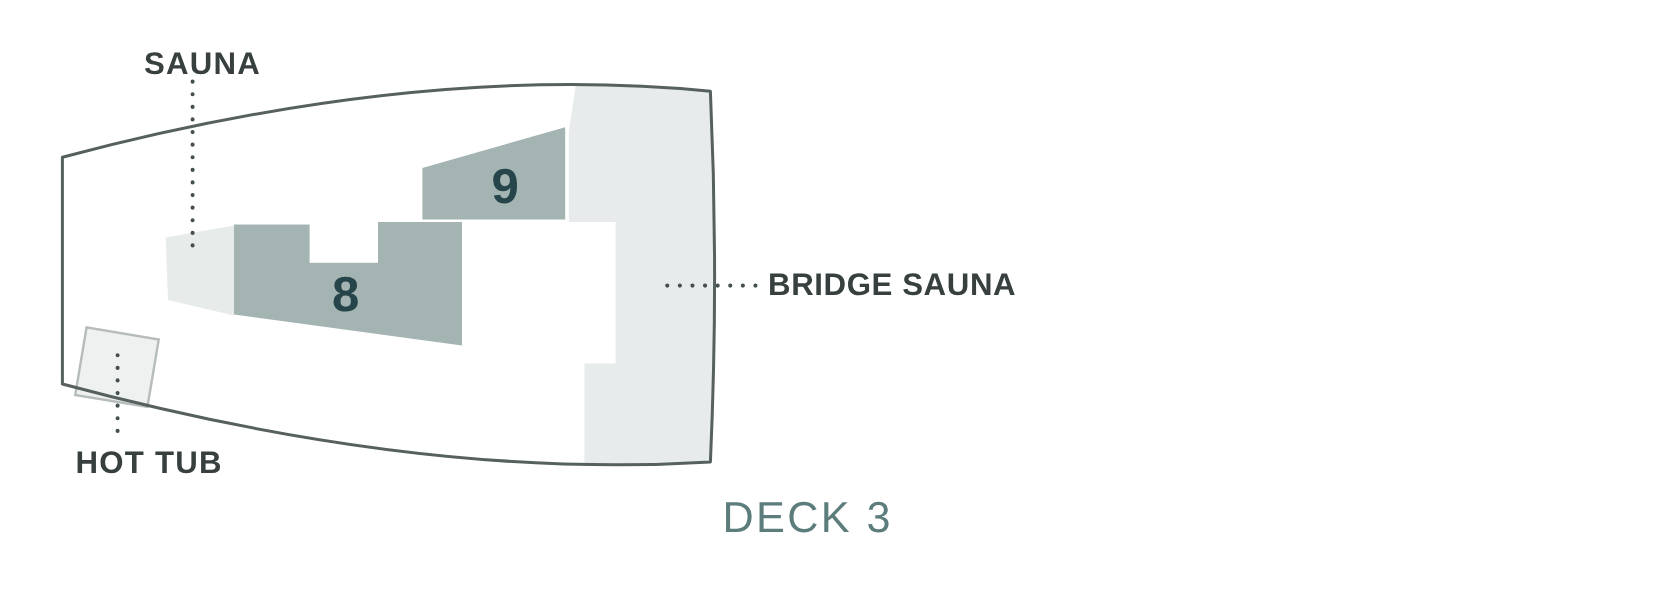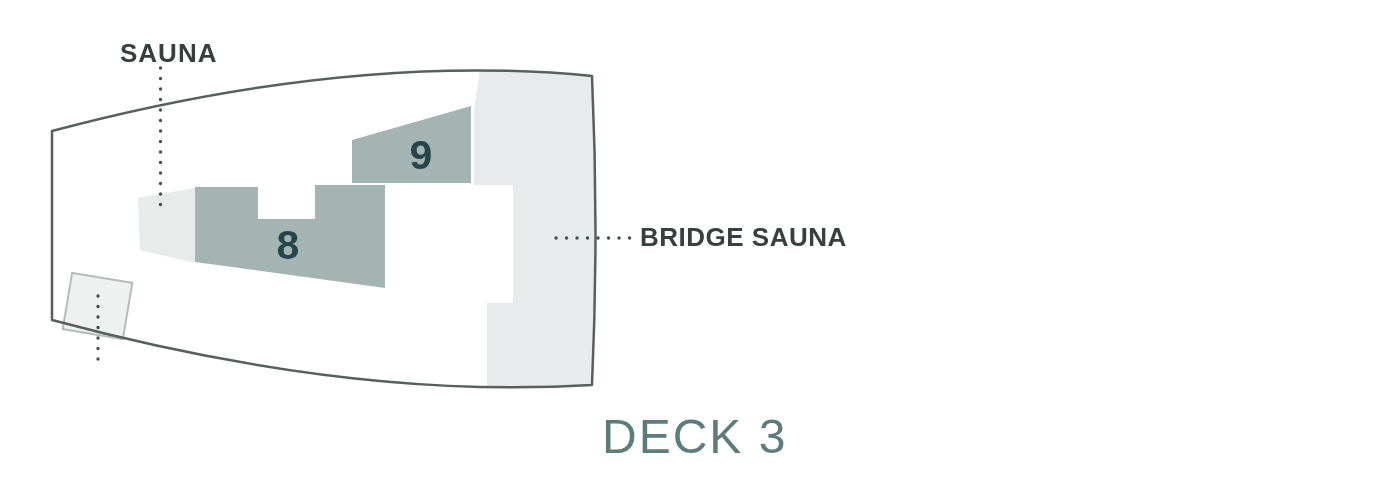--- a/index.html
+++ b/index.html
@@ -24,21 +24,21 @@
     line-height: 1;
     color: #373f3f;
     white-space: nowrap;
   }
   .label-sauna   { left: 81px;  top: 40px; margin-left: 39px; }
   .label-hottub  { left: 63px;  top: 372px; }
   .label-bridge  { left: 640px; top: 224px; letter-spacing: 0.5px; }
   .deck-title {
     position: absolute;
     left: 602px; top: 413px;
-    font-size: 48px;
+    font-size: 36px;
     font-weight: normal;
     letter-spacing: 2px;
     line-height: 1;
     color: #5d7c7c;
     white-space: nowrap;
   }
   .area-number {
     position: absolute;
     width: 40px;
     text-align: center;
@@ -71,20 +71,21 @@
 
     <path d="M52,131 Q350,52 592,76 Q599,230 592,385 Q350,400 52,320 Z" fill="none" stroke="#56615f" stroke-width="2.5" stroke-linejoin="round"></path>
 
     <path d="M160.5,68 L160.5,212" fill="none" stroke="#454f4f" stroke-width="3.4" stroke-dasharray="0.1 10.4" stroke-linecap="round"></path>
     <path d="M98,296 L98,360" fill="none" stroke="#454f4f" stroke-width="3.4" stroke-dasharray="0.1 10.4" stroke-linecap="round"></path>
     <path d="M556,238 L632,238" fill="none" stroke="#454f4f" stroke-width="3.4" stroke-dasharray="0.1 10.4" stroke-linecap="round"></path>
   </svg>
 
   <div class="label label-sauna">SAUNA</div>
 
+  <div class="label label-hottub">HOT TUB</div>
 
   <div class="label label-bridge">BRIDGE SAUNA</div>
 
   <div class="area-number area-number-8">8</div>
 
   <div class="area-number area-number-9">9</div>
 
   <div class="deck-title">DECK 3</div>
 
 </div>

